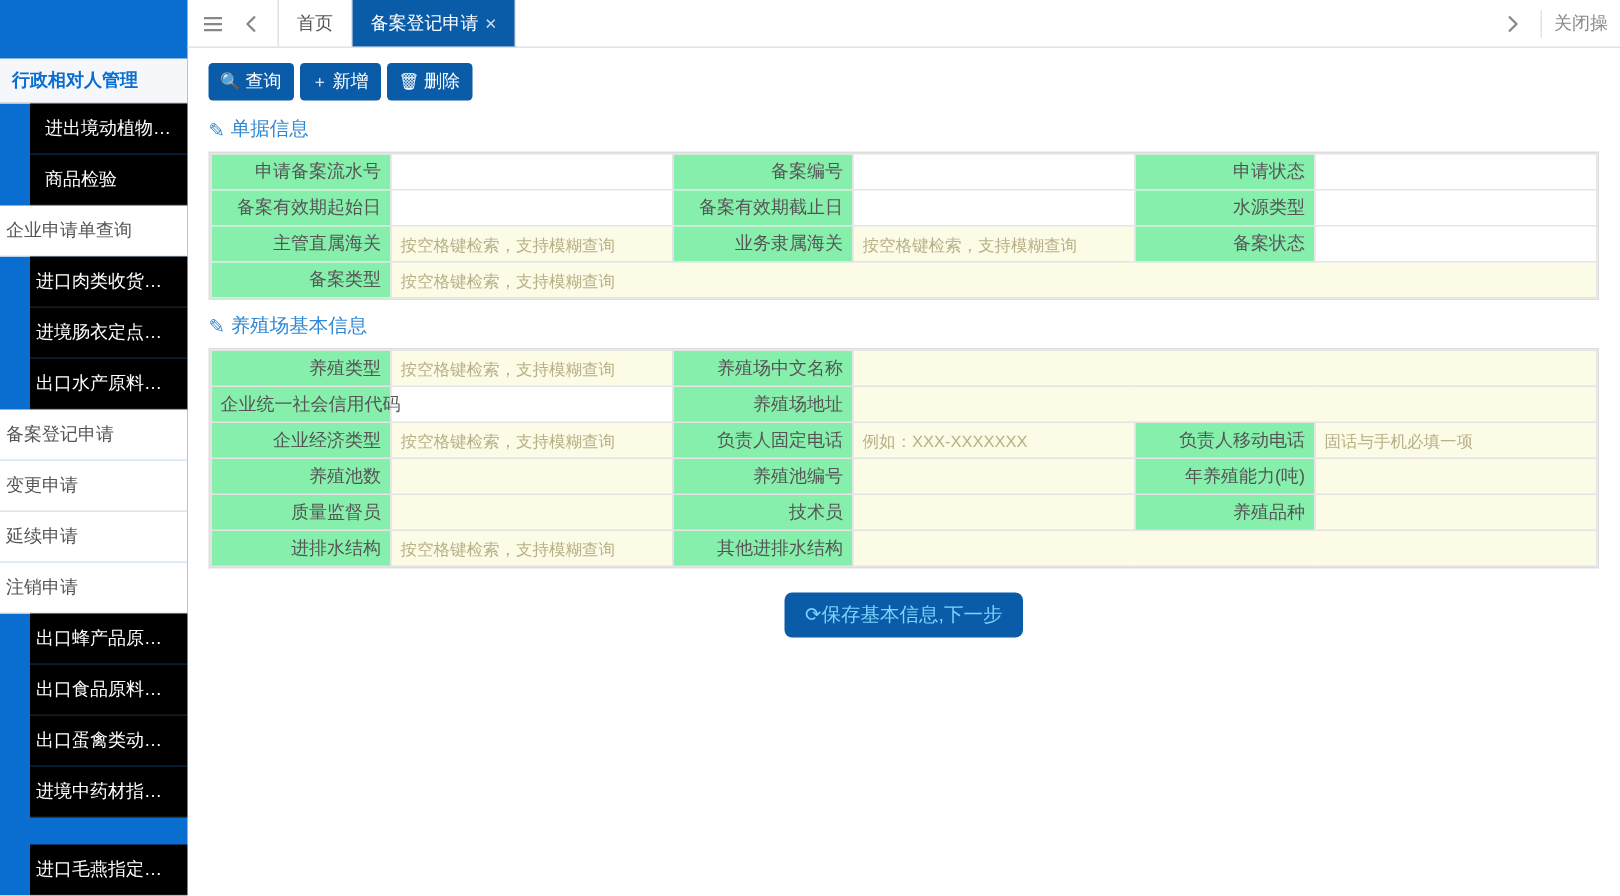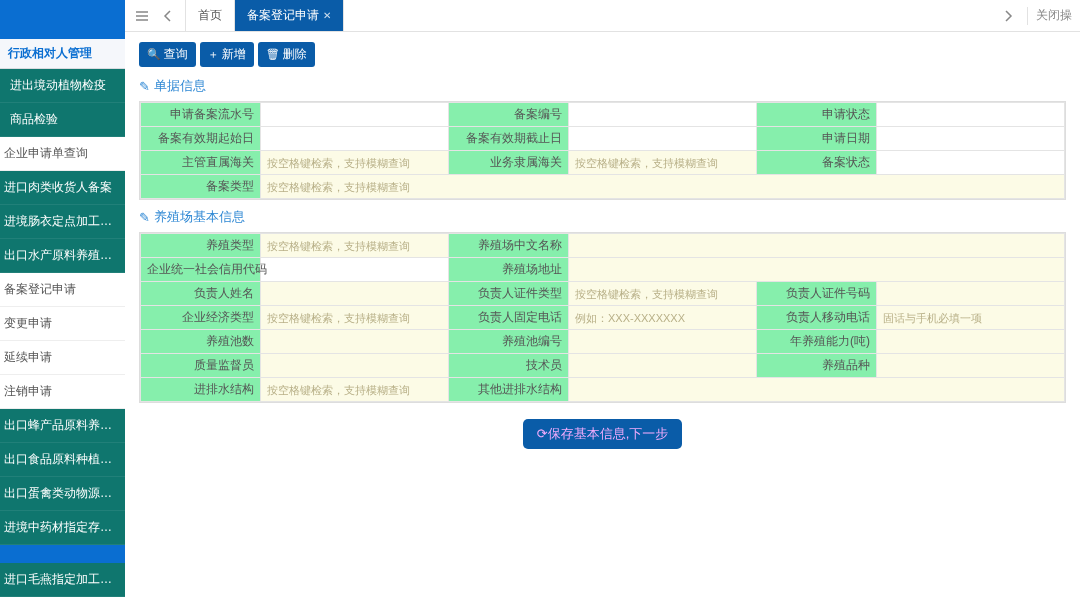--- a/index.html
+++ b/index.html
@@ -5,21 +5,21 @@
 * { box-sizing: border-box; margin: 0; padding: 0; }
 html, body { width: 1080px; height: 597px; font-family: "Microsoft YaHei", Arial, sans-serif; font-size: 12px; color: #333; overflow: hidden; background: #fff; }
 .app { display: flex; width: 100%; height: 100%; }
 
 
 .sidebar { width: 125px; background: #0a6ed1; display: flex; flex-direction: column; overflow-y: auto; justify-content: flex-end; }
 .side-title { background: #f5f7fb; color: #0a6ed1; font-weight: 700; padding: 6px 8px; font-size: 12px; border-bottom: 1px solid #d9dce0; }
 .side-item { color: #fff; padding: 8px 10px; cursor: pointer; font-size: 12px; border-bottom: 1px solid rgba(255,255,255,0.08); white-space: nowrap; overflow: hidden; text-overflow: ellipsis; }
 .side-item.lvl2 { padding-left: 4px; }
 .side-item.light { background: #fff; color: #555; border-bottom: 1px solid #eee; }
-.side-item.active { background: #0f766e; color: #fff; }
+.side-item.active { background: #000000; color: #fff; margin-left: 20px; }
 
 
 .main { flex: 1; display: flex; flex-direction: column; min-width: 0; }
 .topbar { height: 32px; border-bottom: 1px solid #e2e2e2; display: flex; align-items: stretch; }
 .top-icons { display: flex; align-items: center; gap: 4px; padding: 0 6px; border-right: 1px solid #e2e2e2; }
 .top-icon { width: 22px; height: 22px; display: flex; align-items: center; justify-content: center; color: #888; cursor: pointer; }
 .tabs { display: flex; align-items: stretch; }
 .tab { display: flex; align-items: center; gap: 4px; padding: 0 12px; border-right: 1px solid #e2e2e2; color: #555; cursor: pointer; font-size: 12px; }
 .tab.active { background: #0a5ca8; color: #fff; }
 .tab .close-x { font-size: 10px; opacity: .8; }
@@ -38,21 +38,21 @@
 .formbox { background: #fff; border: 1px solid #ddd; }
 table.form { width: 100%; border-collapse: collapse; table-layout: fixed; }
 table.form td { border: 1px solid #e4e4e4; padding: 3px 6px; height: 22px; font-size: 12px; vertical-align: middle; }
 td.lbl { text-align: right; color: #555; background: #86efac; white-space: nowrap; width: 120px; }
 td.val { background: #fcfbe6; color: #bba; font-size: 11px; }
 td.val.white { background: #fff; }
 td.val input { width: 100%; border: 0; background: transparent; font-size: 11px; color: #777; outline: none; }
 td.val input::placeholder { color: #b8b088; }
 
 .center-row { text-align: center; margin-top: 16px; }
-.big-btn { background: #0a5ca8; color: #f0abfc; border: 0; padding: 6px 14px; border-radius: 5px; cursor: pointer; font-size: 13px; }
+.big-btn { background: #0a5ca8; color: #7dd3fc; border: 0; padding: 6px 14px; border-radius: 5px; cursor: pointer; font-size: 13px; }
 
 
 svg { display: block; }
 </style>
 </head>
 <body>
 
 <div class="app">
 
   <div class="sidebar">
@@ -149,21 +149,21 @@
             <td class="lbl">备案编号</td>
                 <td class="val white"><input style=""></td>
             <td class="lbl">申请状态</td>
                 <td class="val white"><input style=""></td>
           </tr>
           <tr>
             <td class="lbl">备案有效期起始日</td>
                 <td class="val white"><input style=""></td>
             <td class="lbl">备案有效期截止日</td>
                 <td class="val white"><input style=""></td>
-            <td class="lbl">申请日期</td>
+            <td class="lbl">水源类型</td>
                 <td class="val white"><input style=""></td>
           </tr>
           <tr>
             <td class="lbl">主管直属海关</td>
                 <td class="val"><input placeholder="按空格键检索，支持模糊查询" style=""></td>
             <td class="lbl">业务隶属海关</td>
                 <td class="val"><input placeholder="按空格键检索，支持模糊查询" style=""></td>
             <td class="lbl">备案状态</td>
                 <td class="val white"><input style=""></td>
           </tr>
@@ -197,28 +197,20 @@
             <td class="lbl">养殖场中文名称</td>
                 <td class="val" colspan="3"><input style=""></td>
           </tr>
           <tr>
             <td class="lbl">企业统一社会信用代码</td>
                 <td class="val white"><input style=""></td>
             <td class="lbl">养殖场地址</td>
                 <td class="val" colspan="3"><input style=""></td>
           </tr>
           <tr>
-            <td class="lbl">负责人姓名</td>
-                <td class="val"><input style=""></td>
-            <td class="lbl">负责人证件类型</td>
-                <td class="val"><input placeholder="按空格键检索，支持模糊查询" style=""></td>
-            <td class="lbl">负责人证件号码</td>
-                <td class="val"><input style=""></td>
-          </tr>
-          <tr>
             <td class="lbl">企业经济类型</td>
                 <td class="val"><input placeholder="按空格键检索，支持模糊查询" style=""></td>
             <td class="lbl">负责人固定电话</td>
                 <td class="val"><input placeholder="例如：XXX-XXXXXXX" style=""></td>
             <td class="lbl">负责人移动电话</td>
                 <td class="val"><input placeholder="固话与手机必填一项" style=""></td>
           </tr>
           <tr>
             <td class="lbl">养殖池数</td>
                 <td class="val"><input style=""></td>

